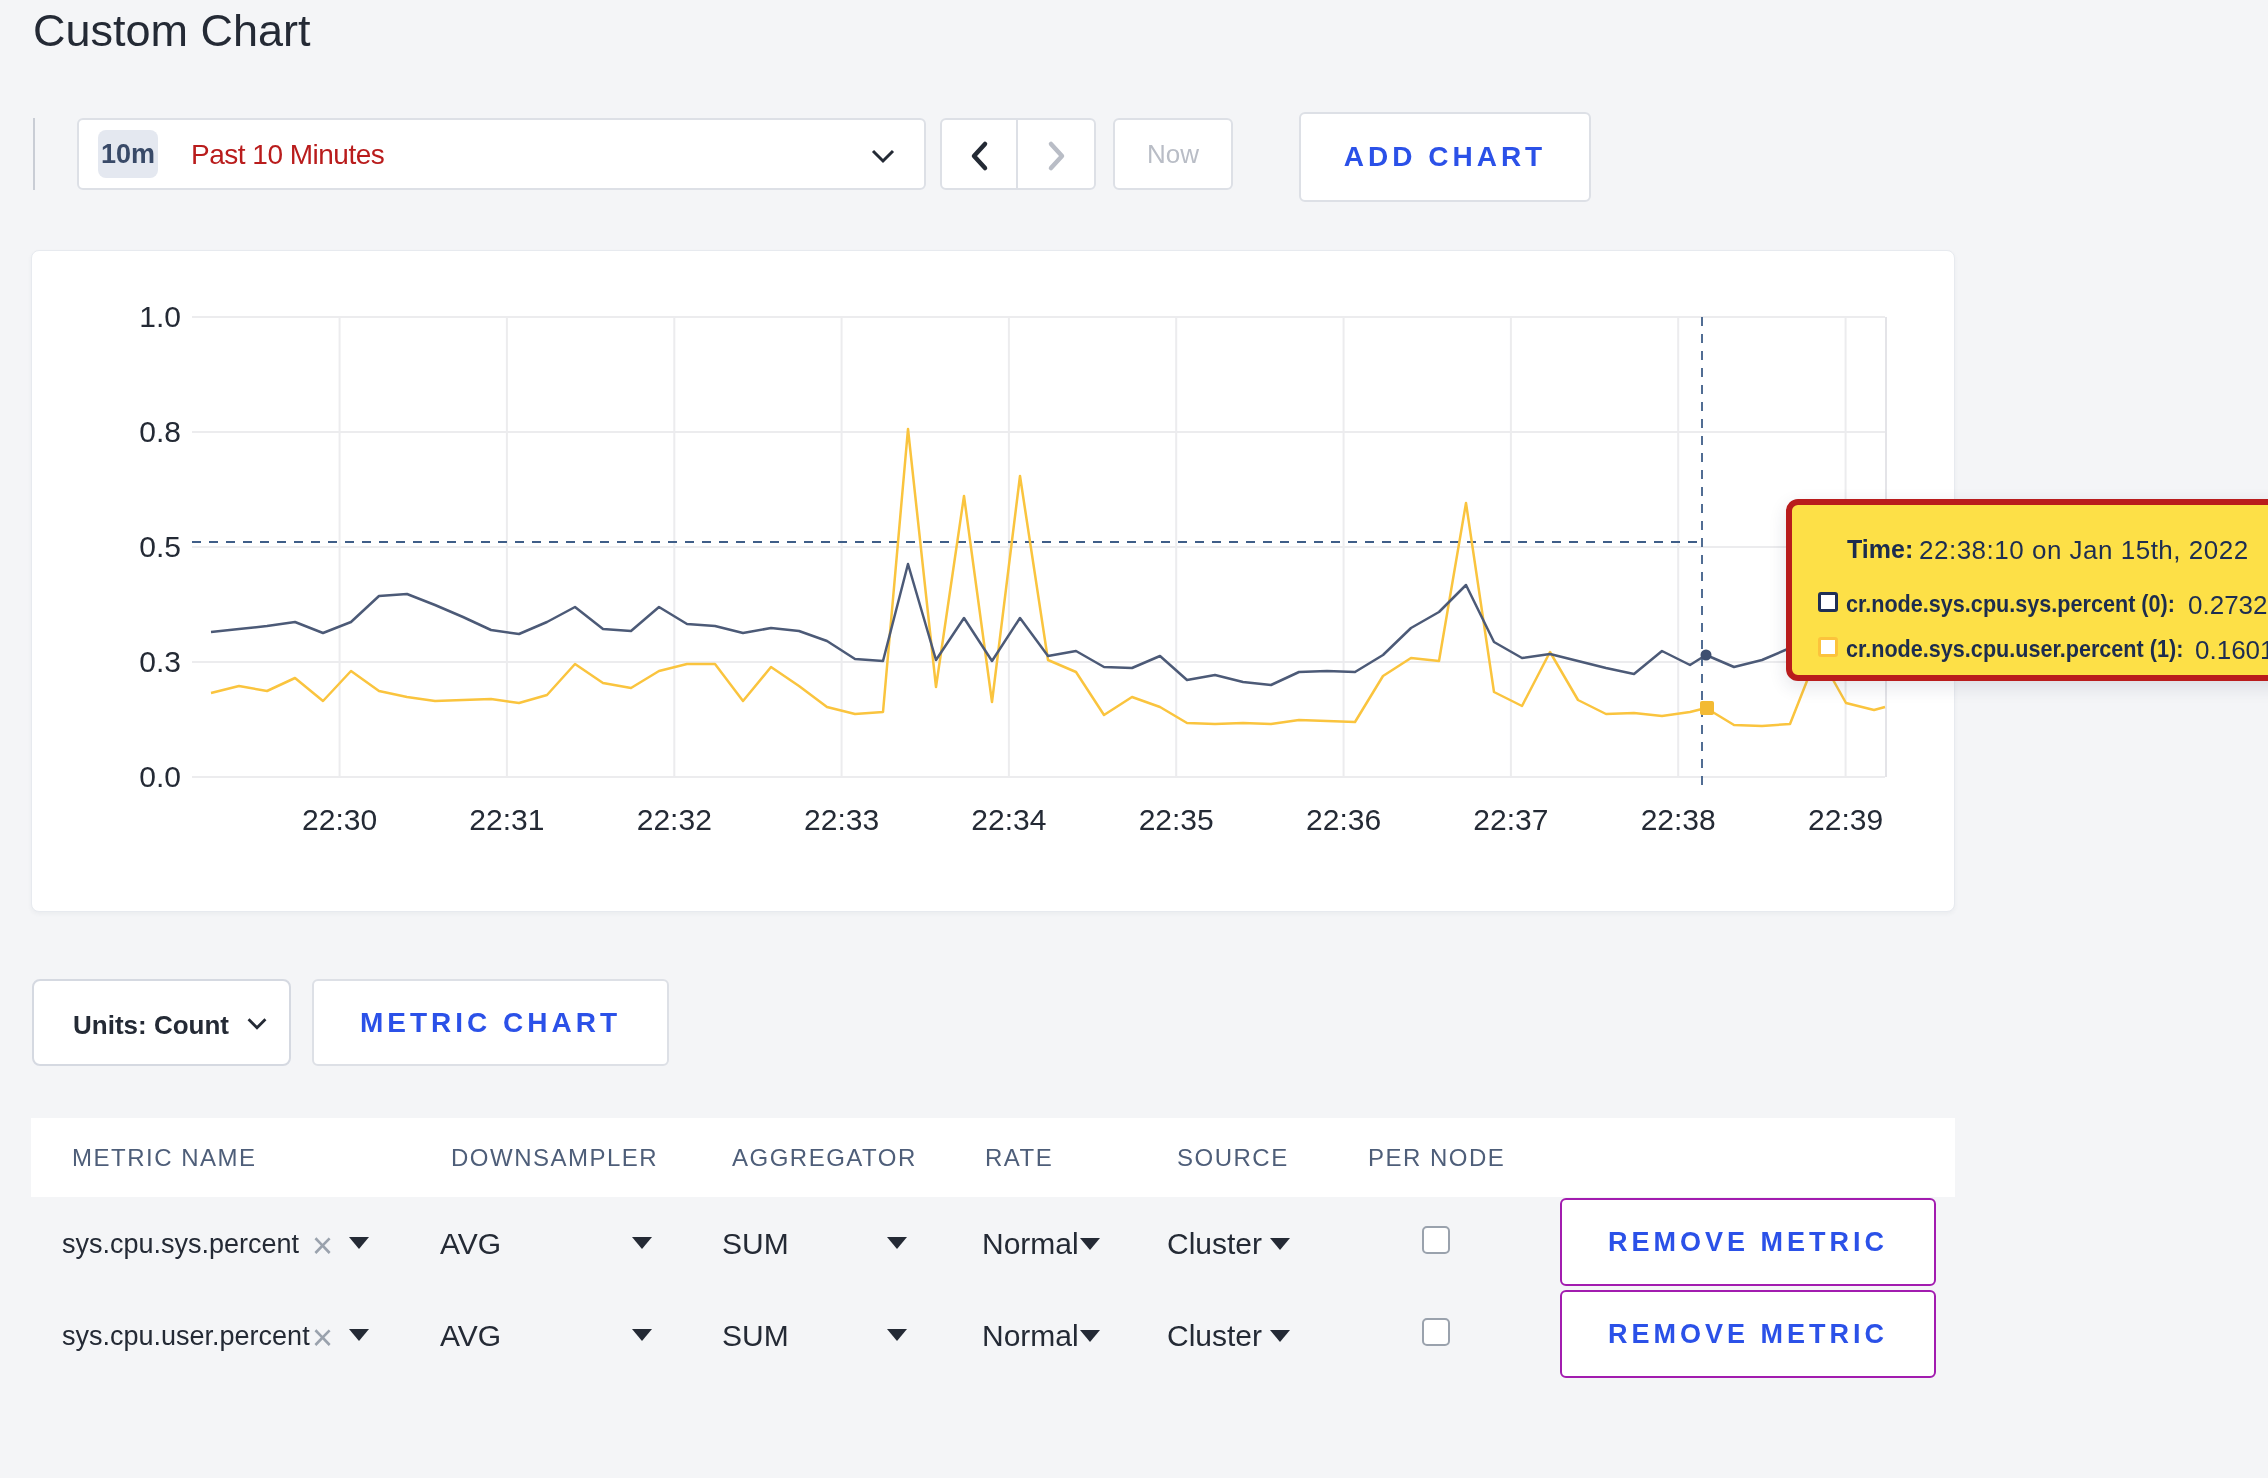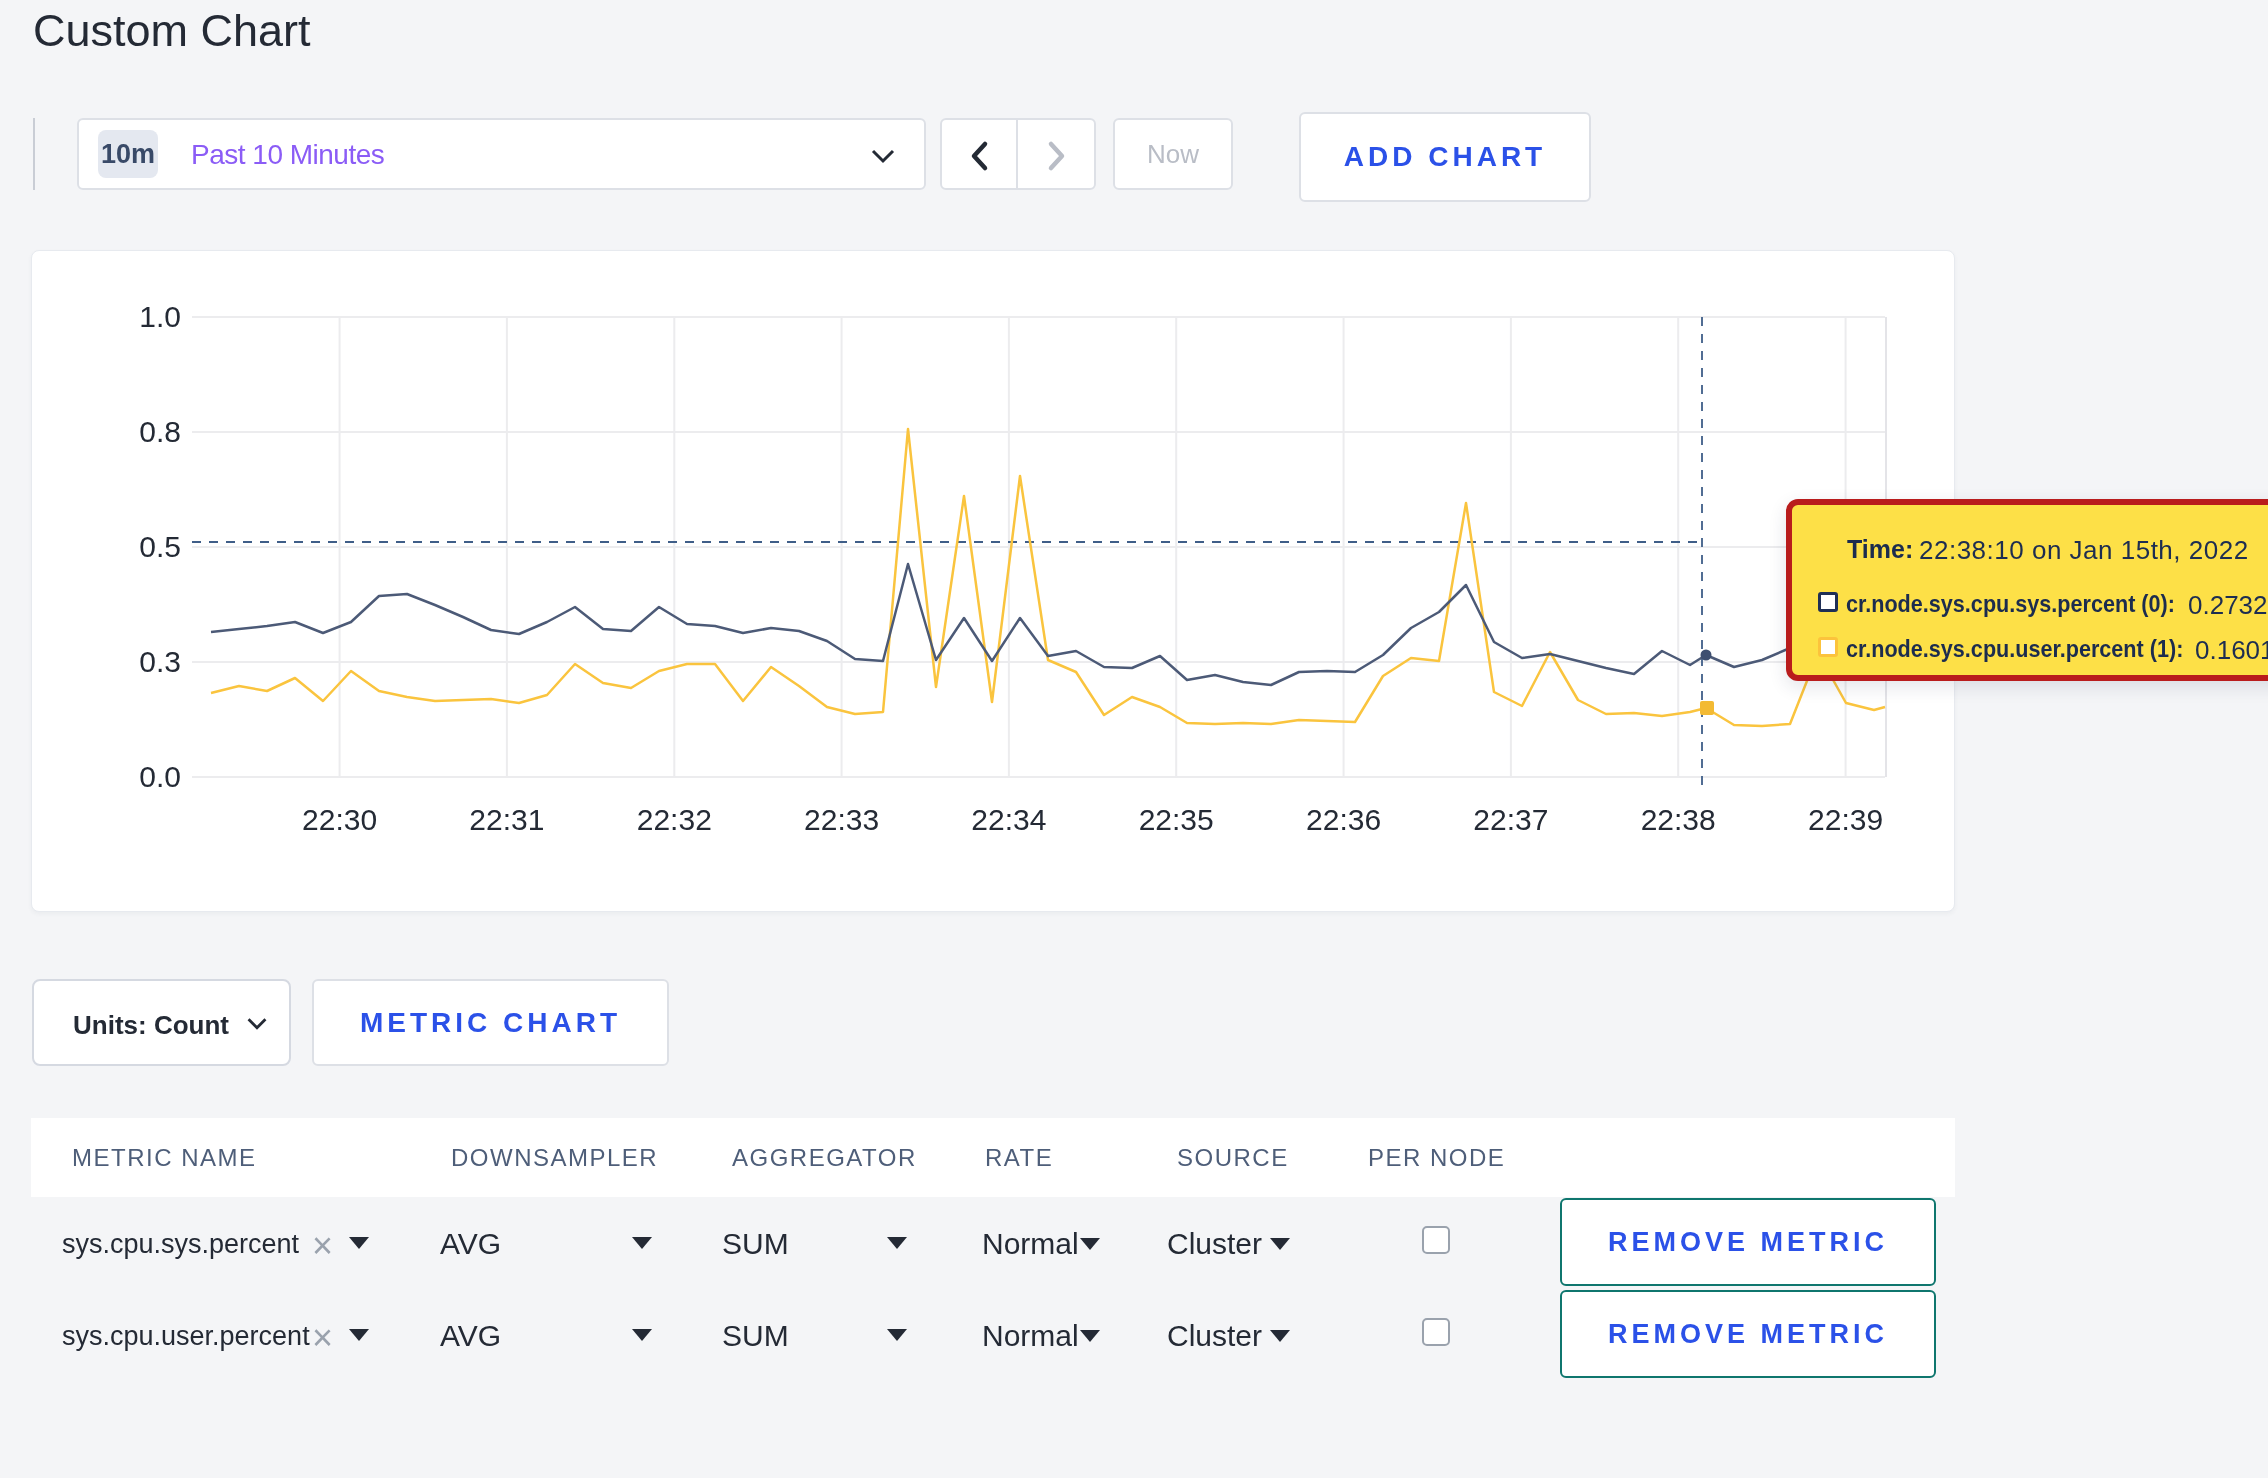--- a/index.html
+++ b/index.html
@@ -6,21 +6,21 @@
   html,body { width:2268px; height:1478px; }
   body { font-family:"Liberation Sans", sans-serif; background:#f4f5f7; position:relative; overflow:hidden; }
   #page { position:absolute; left:0; top:0; width:2268px; height:1478px; }
   .abs { position:absolute; }
   h1 { position:absolute; left:33px; top:5px; font-size:45px; font-weight:400; color:#242a35; letter-spacing:0; }
 
   
   .vline { position:absolute; left:33px; top:118px; width:2px; height:72px; background:#c9cdd5; }
   .timesel { position:absolute; left:77px; top:118px; width:849px; height:72px; background:#fff; border:2px solid #dde0e6; border-radius:6px; }
   .badge { position:absolute; left:19px; top:10px; width:60px; height:48px; background:#e4e8f0; border-radius:8px; color:#394a68; font-weight:700; font-size:27px; text-align:center; line-height:48px; }
-  .tstext { position:absolute; left:112px; top:19px; font-size:28px; letter-spacing:-0.5px; color:#8b5cf6; }
+  .tstext { position:absolute; left:112px; top:19px; font-size:28px; letter-spacing:-0.5px; color:#b91c1c; }
   .chev { position:absolute; }
   .navgrp { position:absolute; left:940px; top:118px; width:156px; height:72px; background:#fff; border:2px solid #dde0e6; border-radius:6px; display:flex; }
   .navgrp .cell { width:50%; height:100%; position:relative; }
   .navgrp .cell:first-child { border-right:2px solid #dde0e6; }
   .nowbtn { position:absolute; left:1113px; top:118px; width:120px; height:72px; background:#fff; border:2px solid #dde0e6; border-radius:6px; color:#b9bdc6; font-size:26px; text-align:center; line-height:68px; }
   .addchart { position:absolute; left:1299px; top:112px; width:292px; height:90px; background:#fff; border:2px solid #dde0e6; border-radius:6px; color:#2b51e8; font-size:28px; font-weight:700; letter-spacing:4px; text-align:center; line-height:86px; }
 
   
   .card { position:absolute; left:31px; top:250px; width:1924px; height:662px; background:#fff; border:1px solid #e7eaef; border-radius:8px; box-shadow:0 2px 4px rgba(60,70,90,0.05); }
 
@@ -36,21 +36,21 @@
   .unitsbtn span { position:absolute; left:39px; top:29px; font-size:26px; font-weight:700; color:#242a35; }
   .removechart { position:absolute; left:312px; top:979px; width:357px; height:87px; background:#fff; border:2px solid #dde0e6; border-radius:6px; color:#2b51e8; font-size:28px; font-weight:700; letter-spacing:4px; text-align:center; line-height:83px; }
 
   
   .thead { position:absolute; left:31px; top:1118px; width:1924px; height:79px; background:#fff; }
   .th { position:absolute; top:26px; font-size:24px; letter-spacing:1.5px; color:#4e5e79; font-weight:400; }
   .cell-text { position:absolute; font-size:30px; color:#242a35; }
   .caret { position:absolute; width:0; height:0; border-left:10px solid transparent; border-right:10px solid transparent; border-top:12px solid #242a35; }
   .xmark { position:absolute; font-size:36px; color:#9aa2ad; }
   .cbox { position:absolute; left:1422px; width:28px; height:28px; border:2px solid #9aa2ad; border-radius:5px; background:#fff; }
-  .rmetric { position:absolute; left:1560px; width:376px; height:88px; background:#fff; border:2px solid #0f766e; border-radius:6px; color:#2b51e8; font-size:27px; font-weight:700; letter-spacing:4px; text-align:center; line-height:84px; }
+  .rmetric { position:absolute; left:1560px; width:376px; height:88px; background:#fff; border:2px solid #a21caf; border-radius:6px; color:#2b51e8; font-size:27px; font-weight:700; letter-spacing:4px; text-align:center; line-height:84px; }
   .addmetric { position:absolute; left:48px; top:1380px; width:307px; height:90px; border:2px solid #d6dae2; border-radius:6px; color:#2b51e8; font-size:28px; font-weight:700; letter-spacing:4px; text-align:center; line-height:86px; }
 </style>
 </head>
 <body>
 <div id="page">
   <h1>Custom Chart</h1>
 
   <div class="vline"></div>
   <div class="timesel">
     <div class="badge">10m</div>

